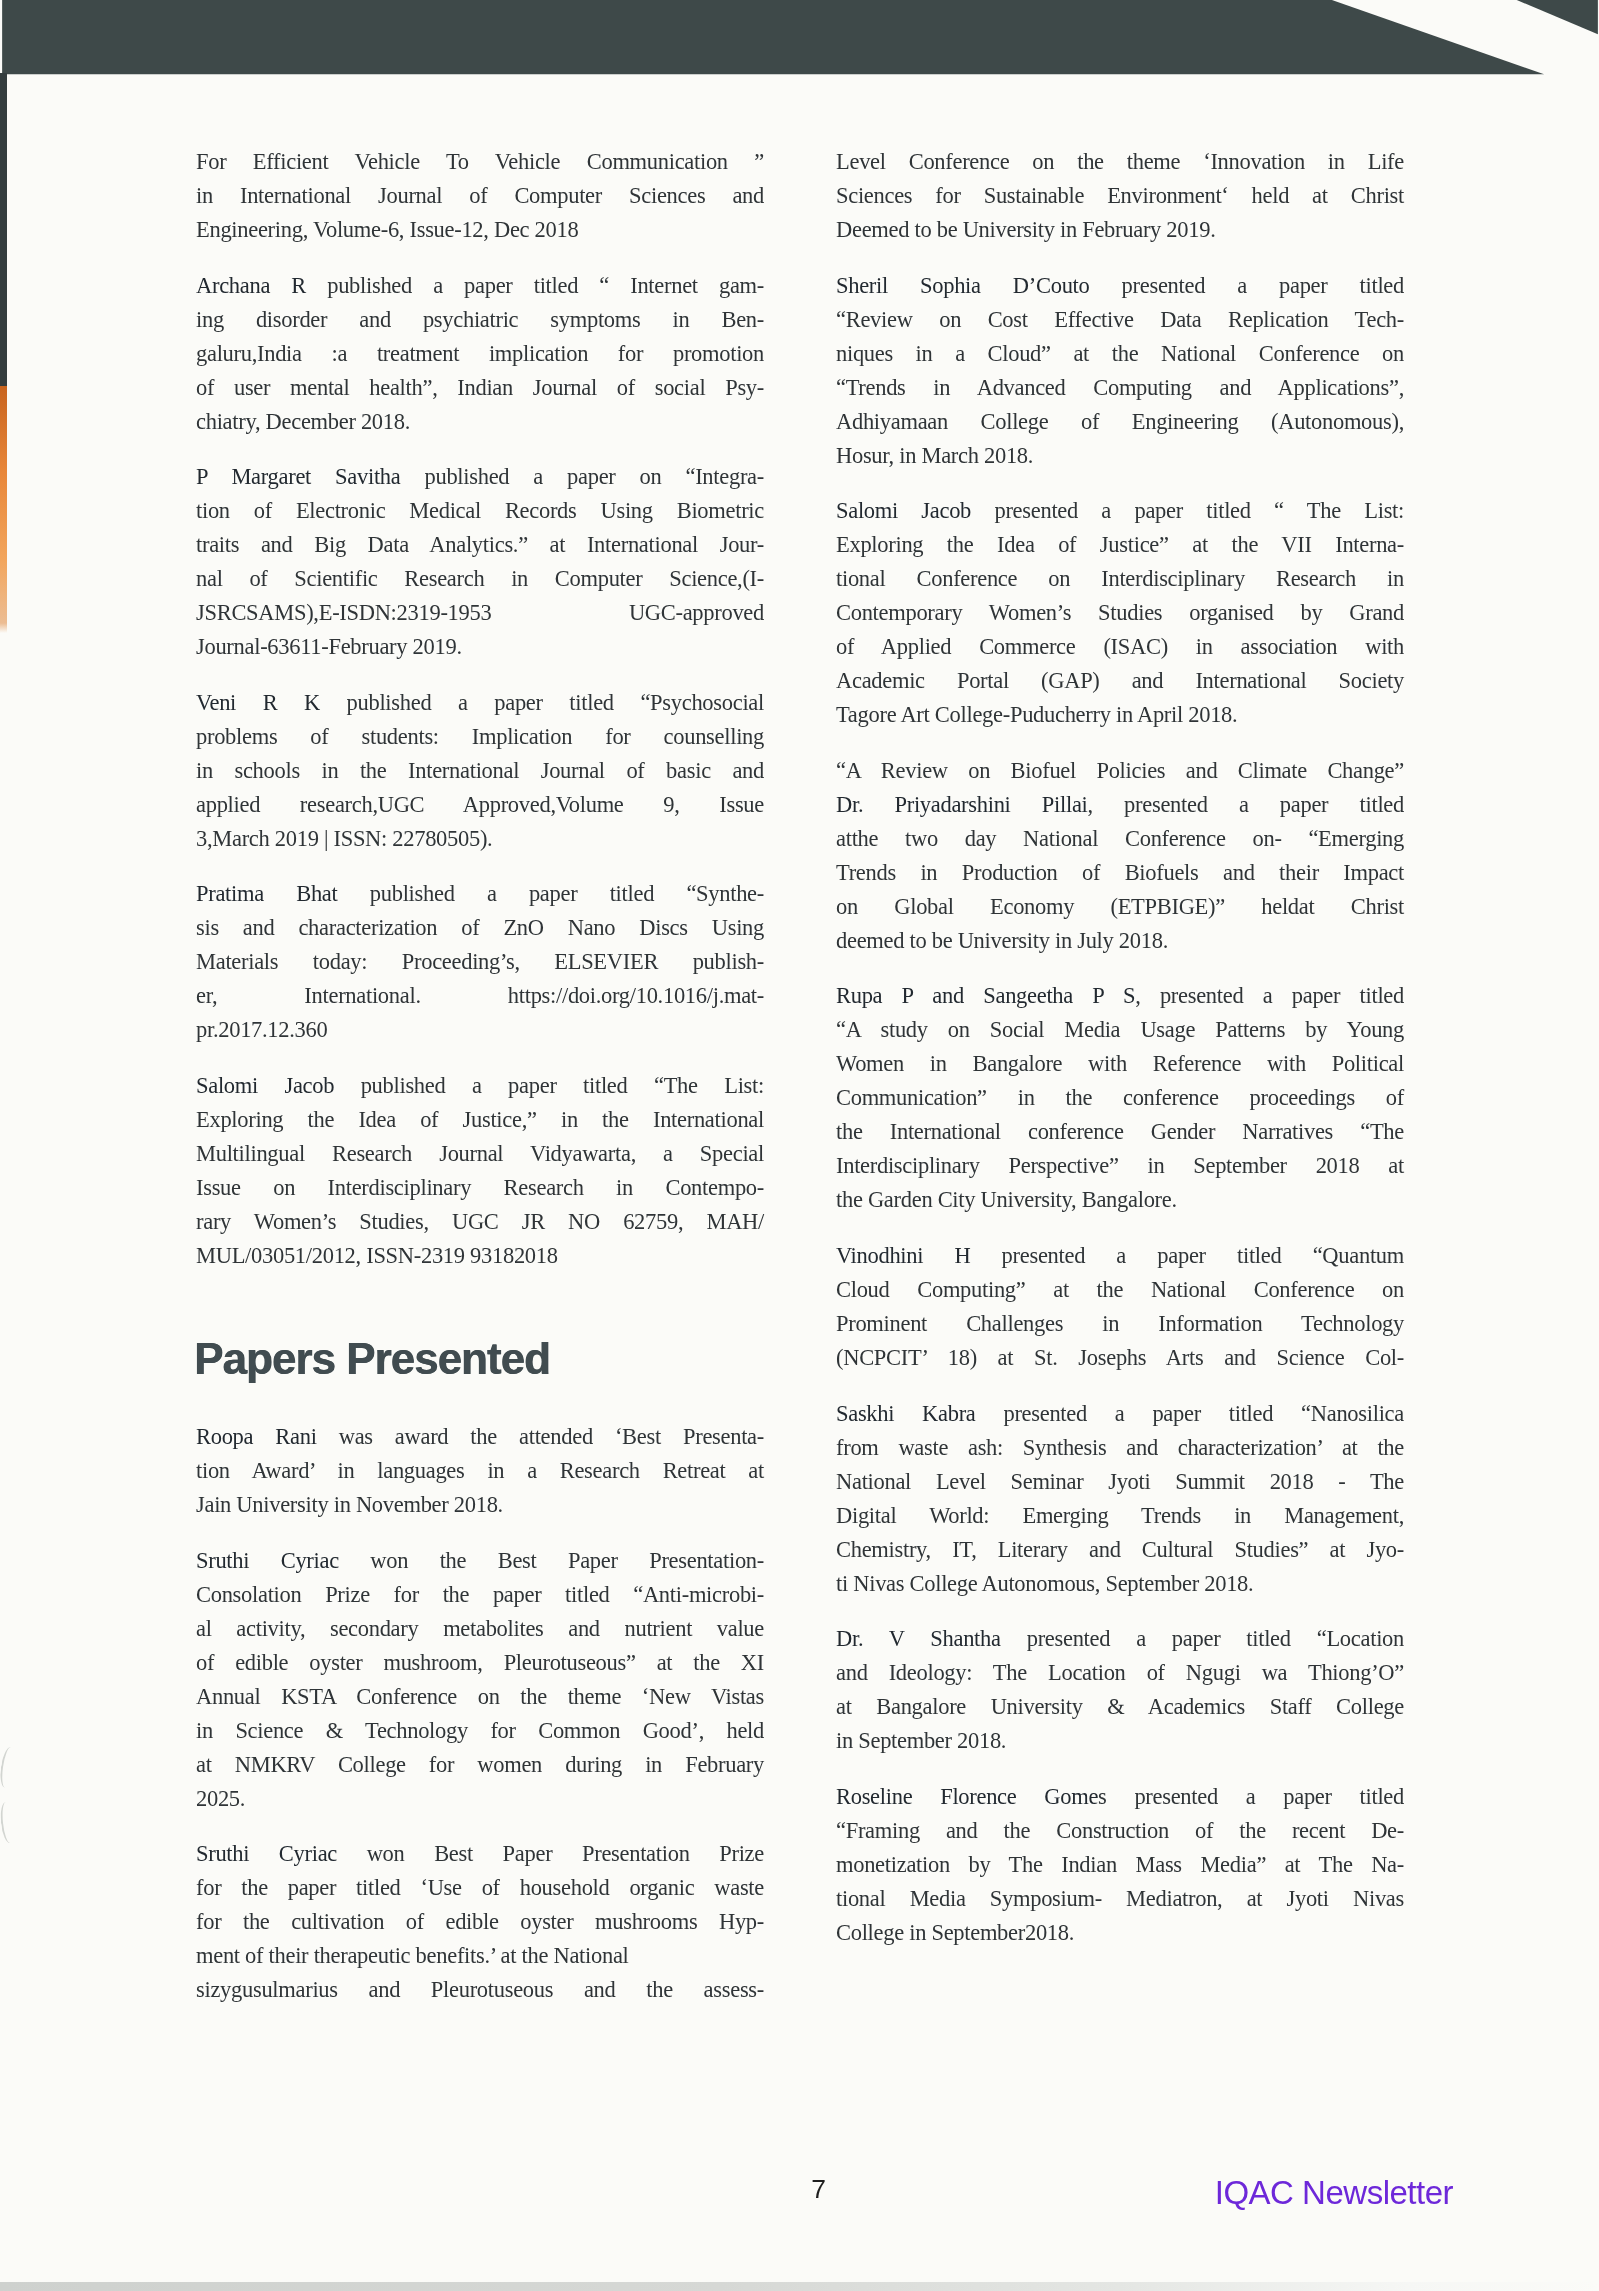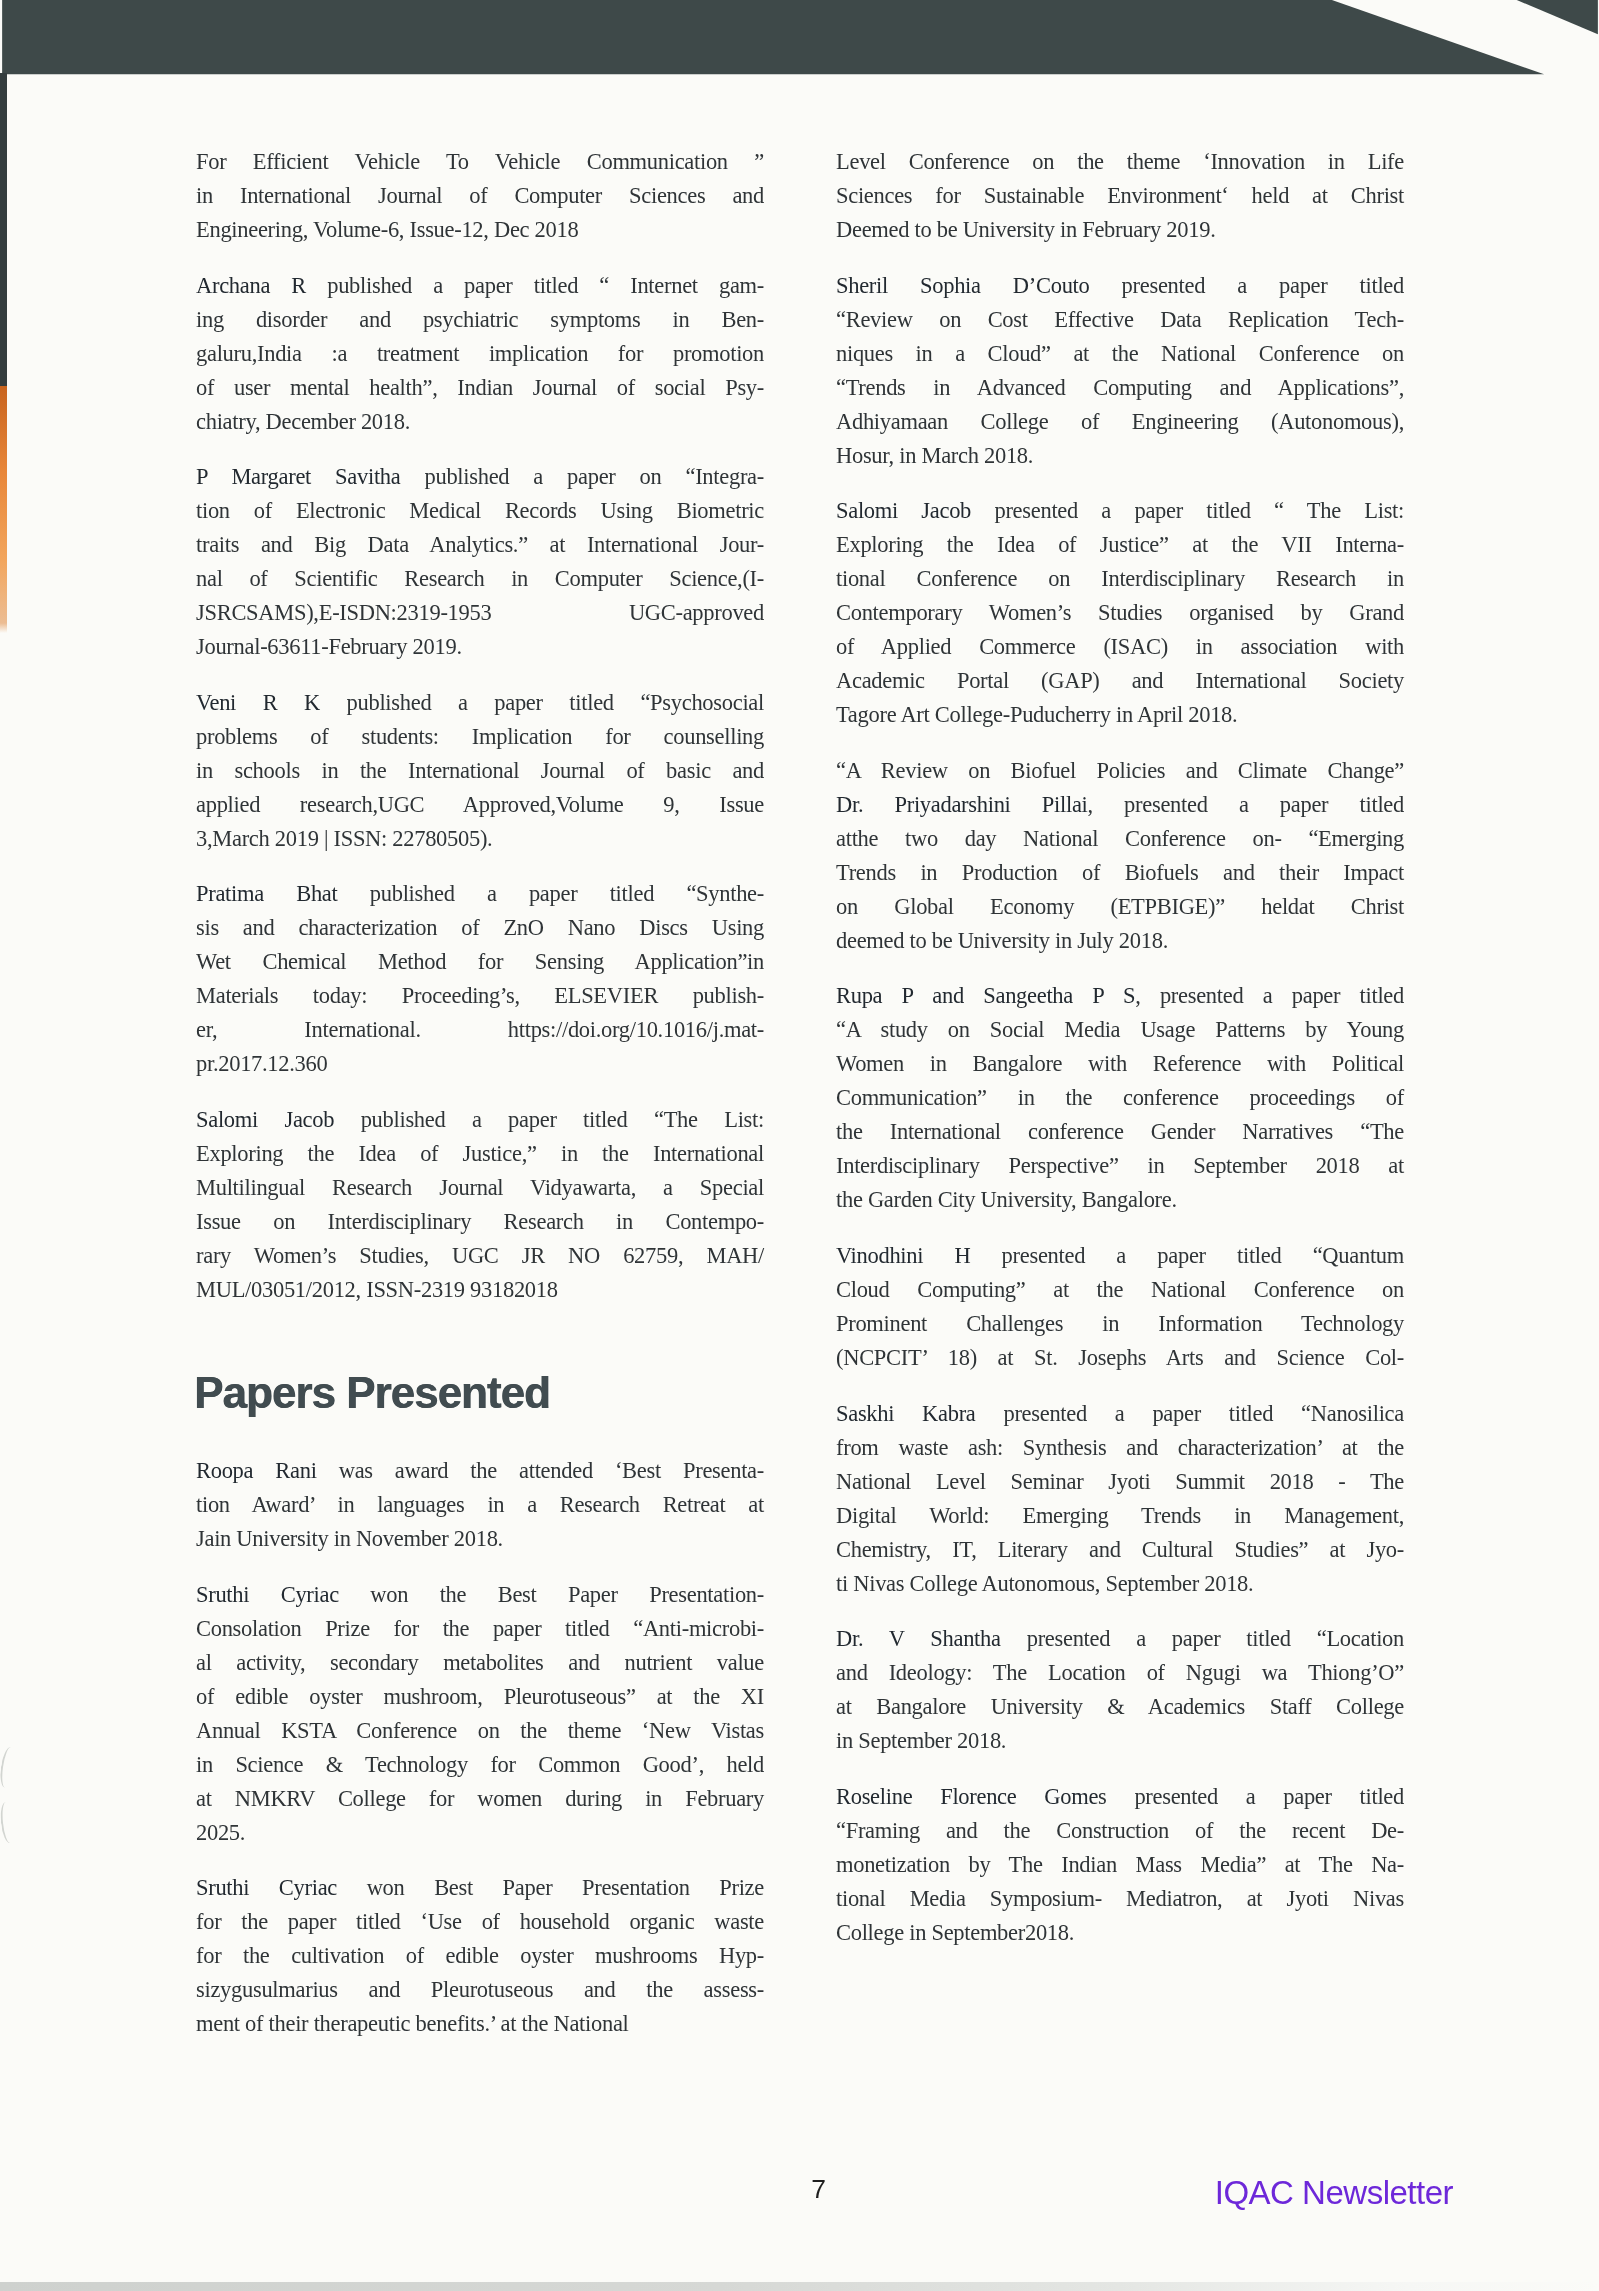--- a/index.html
+++ b/index.html
@@ -90,21 +90,20 @@
     <div class="para">
         <div class="ln"><b>Veni R K</b> published a paper titled “Psychosocial</div>
         <div class="ln">problems of students: Implication for counselling</div>
         <div class="ln">in schools in the International Journal of basic and</div>
         <div class="ln">applied research,UGC Approved,Volume 9, Issue</div>
         <div class="ln last">3,March 2019 | ISSN: 22780505).</div>
       </div>
     <div class="para">
         <div class="ln"><b>Pratima Bhat</b> published a paper titled “Synthe-</div>
         <div class="ln">sis and characterization of ZnO Nano Discs Using</div>
-        <div class="ln">Wet Chemical Method for Sensing Application”in</div>
         <div class="ln">Materials today: Proceeding’s, ELSEVIER publish-</div>
         <div class="ln">er, International. https://doi.org/10.1016/j.mat-</div>
         <div class="ln last">pr.2017.12.360</div>
       </div>
     <div class="para">
         <div class="ln"><b>Salomi Jacob</b> published a paper titled “The List:</div>
         <div class="ln">Exploring the Idea of Justice,” in the International</div>
         <div class="ln">Multilingual Research Journal Vidyawarta, a Special</div>
         <div class="ln">Issue on Interdisciplinary Research in Contempo-</div>
         <div class="ln">rary Women’s Studies, UGC JR NO 62759, MAH/</div>
@@ -123,22 +122,22 @@
         <div class="ln">of edible oyster mushroom, Pleurotuseous” at the XI</div>
         <div class="ln">Annual KSTA Conference on the theme ‘New Vistas</div>
         <div class="ln">in Science &amp; Technology for Common Good’, held</div>
         <div class="ln">at NMKRV College for women during in February</div>
         <div class="ln last">2025.</div>
       </div>
     <div class="para">
         <div class="ln"><b>Sruthi Cyriac</b> won Best Paper Presentation Prize</div>
         <div class="ln">for the paper titled ‘Use of household organic waste</div>
         <div class="ln">for the cultivation of edible oyster mushrooms Hyp-</div>
+        <div class="ln last">ment of their therapeutic benefits.’ at the National</div>
         <div class="ln">sizygusulmarius and Pleurotuseous and the assess-</div>
-        <div class="ln last">ment of their therapeutic benefits.’ at the National</div>
       </div>
   </div>
 
   <div class="col col-right">
     <div class="para">
         <div class="ln">Level Conference on the theme ‘Innovation in Life</div>
         <div class="ln">Sciences for Sustainable Environment‘ held at Christ</div>
         <div class="ln last">Deemed to be University in February 2019.</div>
       </div>
     <div class="para">

